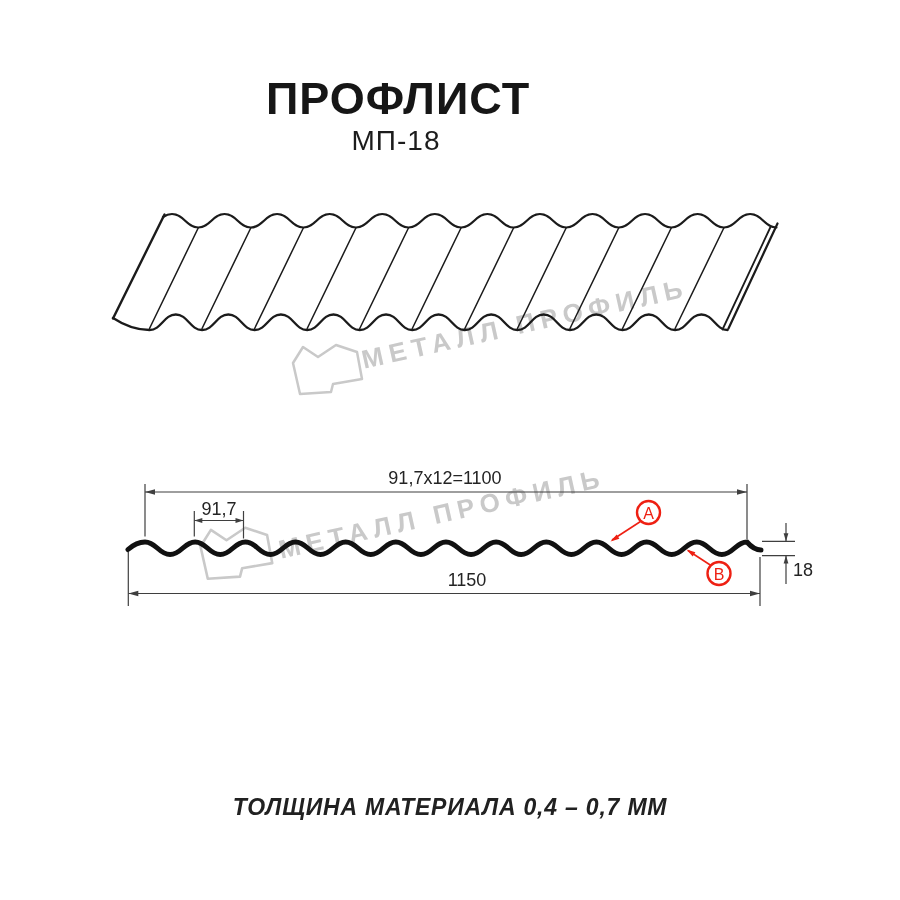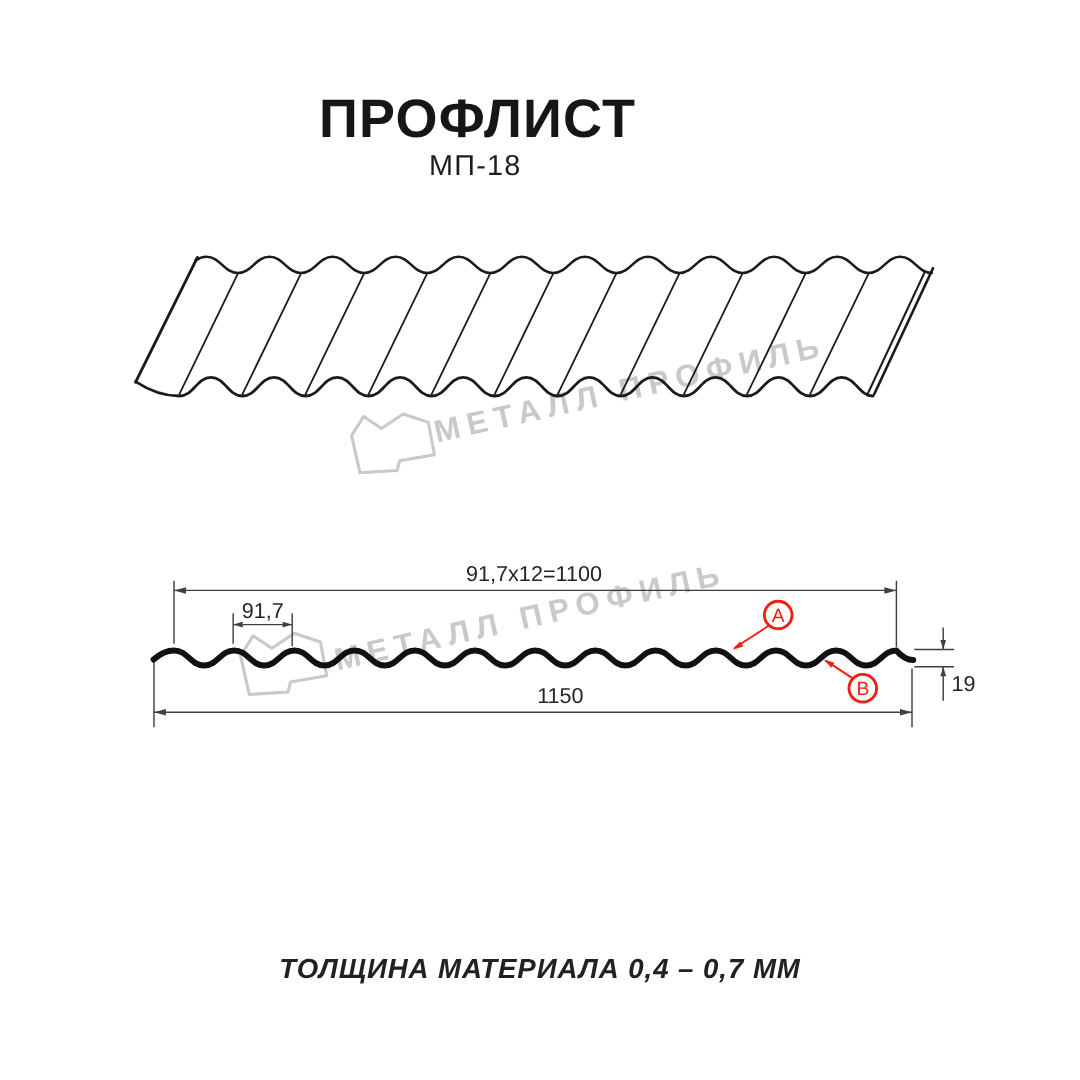--- a/index.html
+++ b/index.html
@@ -1,21 +1,21 @@
 <!DOCTYPE html>
 <html><head>
 <meta charset="utf-8">
 <style>
   html,body{margin:0;padding:0;}
   body{width:900px;height:900px;background:#ffffff;position:relative;overflow:hidden;
        font-family:"Liberation Sans", sans-serif;}
   .abs{position:absolute;}
   .title{top:76px;left:0;width:796px;text-align:center;font-size:45px;line-height:1;
          font-weight:800;letter-spacing:1px;color:#161616;}
-  .subtitle{top:127px;left:0;width:792px;text-align:center;font-size:24px;line-height:1;
+  .subtitle{top:127px;left:0;width:792px;text-align:center;font-size:28px;line-height:1;
             font-weight:500;letter-spacing:1px;color:#1c1c1c;}
   .footer{top:796px;left:0;width:900px;text-align:center;font-size:23px;line-height:1;
           font-weight:600;letter-spacing:0.8px;color:#212121;font-style:italic;}
   .wm-text{font-size:26px;font-weight:700;letter-spacing:6px;color:var(--wm,#c9c9c9);
            white-space:nowrap;transform:rotate(-12.6deg);transform-origin:0 50%;line-height:1;}
   #wm1{left:362px;top:347px;}
   #wm2{left:279px;top:537px;}
   .dim-label{font-size:18px;line-height:1;color:#242424;white-space:nowrap;}
   .ctr{transform:translateX(-50%);}
   svg{position:absolute;left:0;top:0;}
@@ -88,15 +88,15 @@
       <polygon points="686.5,549.5 692.7,556.5 695.4,552.3" fill="#ee2013"></polygon>
     </g>
 </svg>
 
 <div class="abs title">ПРОФЛИСТ</div>
 <div class="abs subtitle">МП-18</div>
 
 <div class="abs dim-label ctr" style="left:445px;top:469px;">91,7x12=1100</div>
 <div class="abs dim-label ctr" style="left:219px;top:500px;">91,7</div>
 <div class="abs dim-label ctr" style="left:467px;top:571px;">1150</div>
-<div class="abs dim-label" style="left:793px;top:561px;">19</div>
+<div class="abs dim-label" style="left:793px;top:561px;">18</div>
 
 <div class="abs footer">ТОЛЩИНА МАТЕРИАЛА 0,4 – 0,7 ММ</div>
 
 </body></html>

